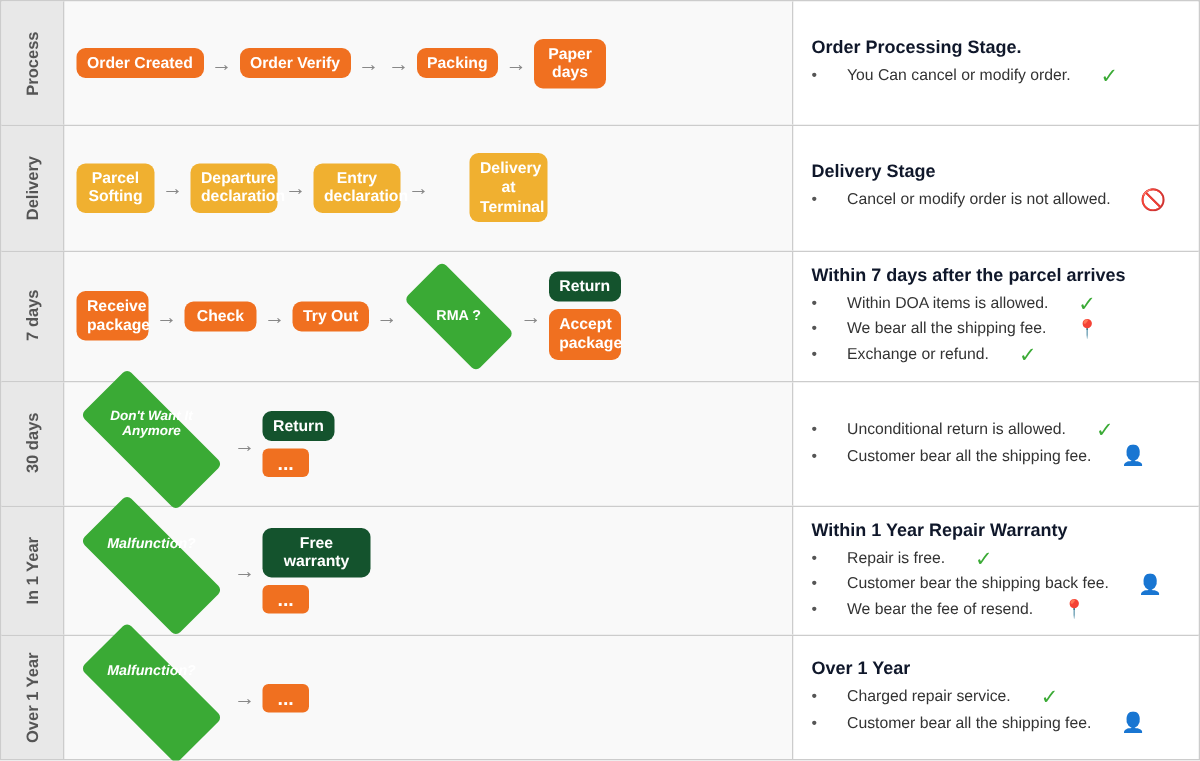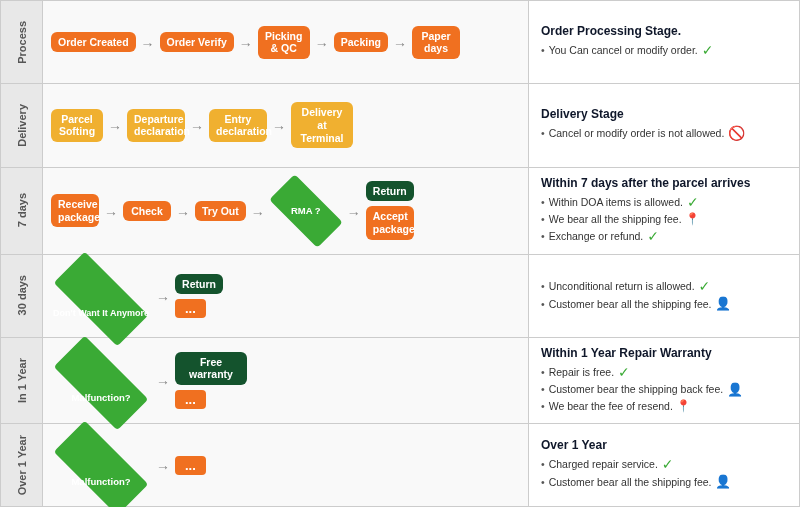--- a/index.html
+++ b/index.html
@@ -10,34 +10,34 @@
     .row { display: flex; flex-direction: row; border-bottom: 1px solid #ccc; flex: 1; }
     
     .label-col { width: 42px; display: flex; align-items: center; justify-content: center; background: #e8e8e8; border-right: 1px solid #ccc; }
     .label-col span { writing-mode: vertical-rl; transform: rotate(180deg); font-size: 11px; font-weight: bold; color: #555; text-align: center; }
     
     .flow-col { flex: 1; display: flex; align-items: center; padding: 6px 8px; gap: 4px; background: #f9f9f9; border-right: 1px solid #ccc; }
     
     .info-col { width: 270px; padding: 8px 12px; background: white; display: flex; flex-direction: column; justify-content: center; }
     .info-col .info-title { font-size: 12px; font-weight: bold; color: #0f172a; margin-bottom: 4px; }
     .info-col ul { list-style: none; padding: 0; }
-    .info-col ul li { font-size: 10.5px; color: #333; display: flex; align-items: center; gap: 4px; margin-bottom: 2px; }
+    .info-col ul li { font-size: 10.5px; color: #333; display: flex; align-items: center; gap: 20px; margin-bottom: 2px; }
     .info-col ul li::before { content: "•"; color: #555; }
     
     
     .box { border-radius: 6px; padding: 4px 7px; font-size: 10.5px; font-weight: bold; color: white; text-align: center; white-space: nowrap; min-width: 48px; }
     .box-orange { background: #f07020; }
     .box-yellow { background: #f0b030; }
     .box-green { background: #14532d; }
     
     .diamond { width: 72px; height: 40px; position: relative; display: flex; align-items: center; justify-content: center; }
     .diamond-inner { width: 68px; height: 36px; background: #3aaa35; transform: rotate(45deg); position: absolute; border-radius: 4px; }
     .diamond-text { position: relative; z-index: 1; font-size: 9.5px; font-weight: bold; color: white; text-align: center; line-height: 1.2; padding: 2px; }
     
-    .diamond-lg { width: 100px; height: 50px; position: relative; display: flex; align-items: flex-end; justify-content: center; }
+    .diamond-lg { width: 100px; height: 50px; position: relative; display: flex; align-items: flex-start; justify-content: center; font-style: italic; }
     .diamond-lg .diamond-inner { width: 90px; height: 44px; background: #3aaa35; transform: rotate(45deg); position: absolute; border-radius: 4px; }
     .diamond-lg .diamond-text { position: relative; z-index: 1; font-size: 9.5px; font-weight: bold; color: white; text-align: center; line-height: 1.2; }
 
     .arrow { font-size: 14px; color: #888; margin: 0 1px; }
     
     
     .branch { display: flex; flex-direction: column; gap: 3px; align-items: flex-start; }
     
     .check-green { color: #3aaa35; font-size: 14px; }
     .x-red { color: #cc3333; font-size: 14px; }
@@ -54,22 +54,20 @@
     <div class="label-col">
       <span>Process</span>
     </div>
     <div class="flow-col">
       <div class="box box-orange">Order
 Created</div>
       <span class="arrow">→</span>
       <div class="box box-orange">Order
 Verify</div>
       <span class="arrow">→</span>
-      <div class="box box-orange" style="white-space:normal;line-height:1.2;width:52px;">Picking
-&amp; QC</div>
       <span class="arrow">→</span>
       <div class="box box-orange">Packing</div>
       <span class="arrow">→</span>
       <div class="box box-orange" style="white-space:normal;line-height:1.2;width:48px;">Paper
 days</div>
     </div>
     <div class="info-col">
       <div class="info-title">Order Processing Stage.</div>
       <ul>
         <li>
@@ -87,21 +85,21 @@
     <div class="flow-col">
       <div class="box box-yellow" style="white-space:normal;line-height:1.2;width:52px;">Parcel
 Softing</div>
       <span class="arrow">→</span>
       <div class="box box-yellow" style="white-space:normal;line-height:1.2;width:58px;">Departure
 declaration</div>
       <span class="arrow">→</span>
       <div class="box box-yellow" style="white-space:normal;line-height:1.2;width:58px;">Entry
 declaration</div>
       <span class="arrow">→</span>
-      <div class="box box-yellow" style="white-space:normal;line-height:1.2;width:62px;">Delivery at
+      <div class="box box-yellow" style="white-space:normal;line-height:1.2;width:52px;margin-left:22px;">Delivery at
 Terminal</div>
     </div>
     <div class="info-col">
       <div class="info-title">Delivery Stage</div>
       <ul>
         <li>
           <span>Cancel or modify order is not allowed.</span>
           <span class="x-red">🚫</span>
         </li>
       </ul>

